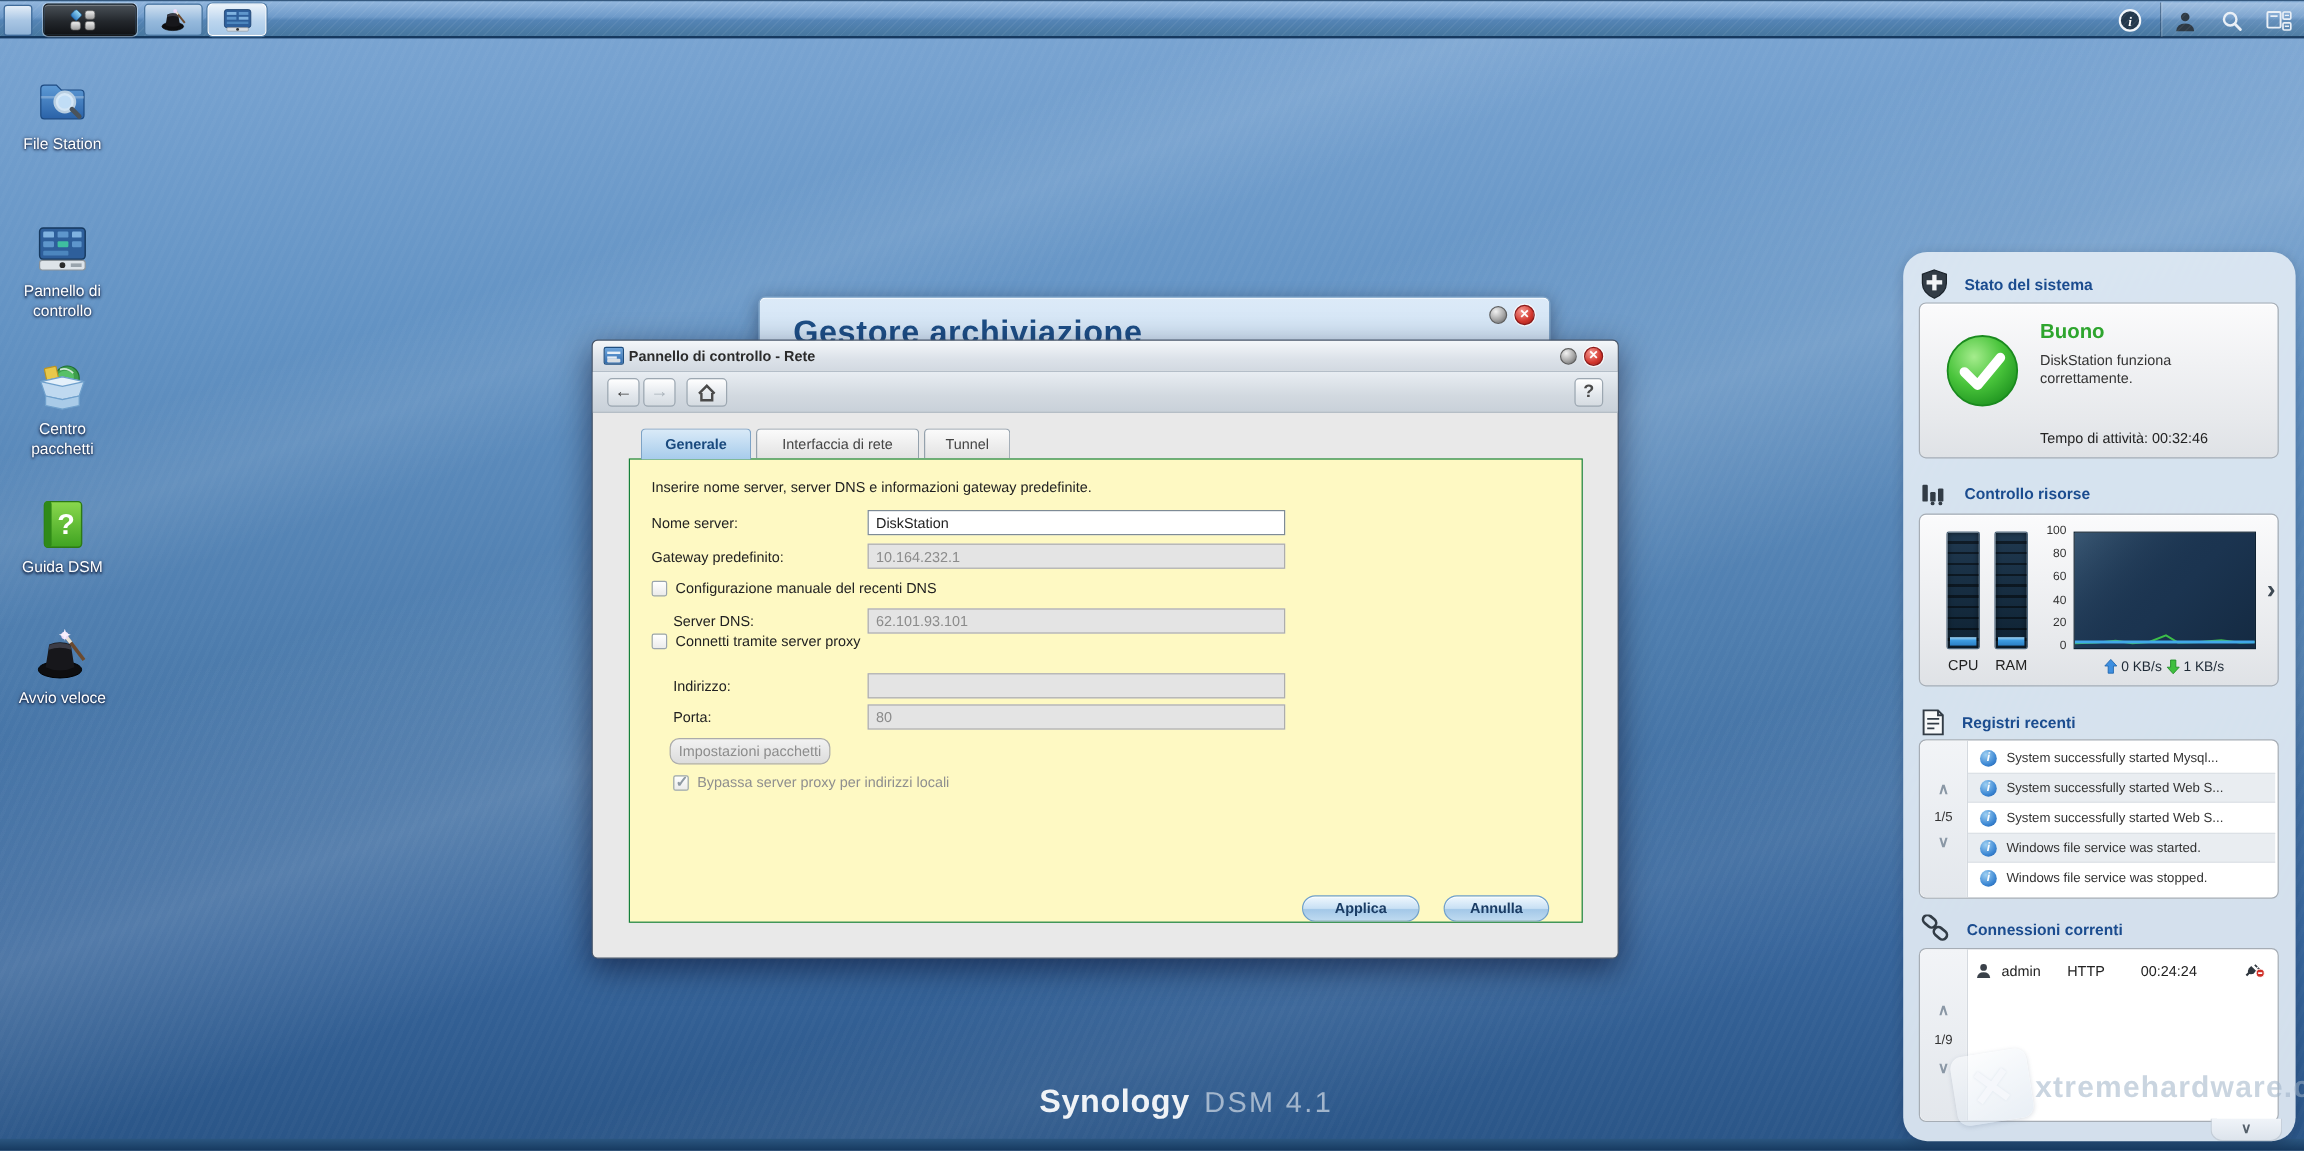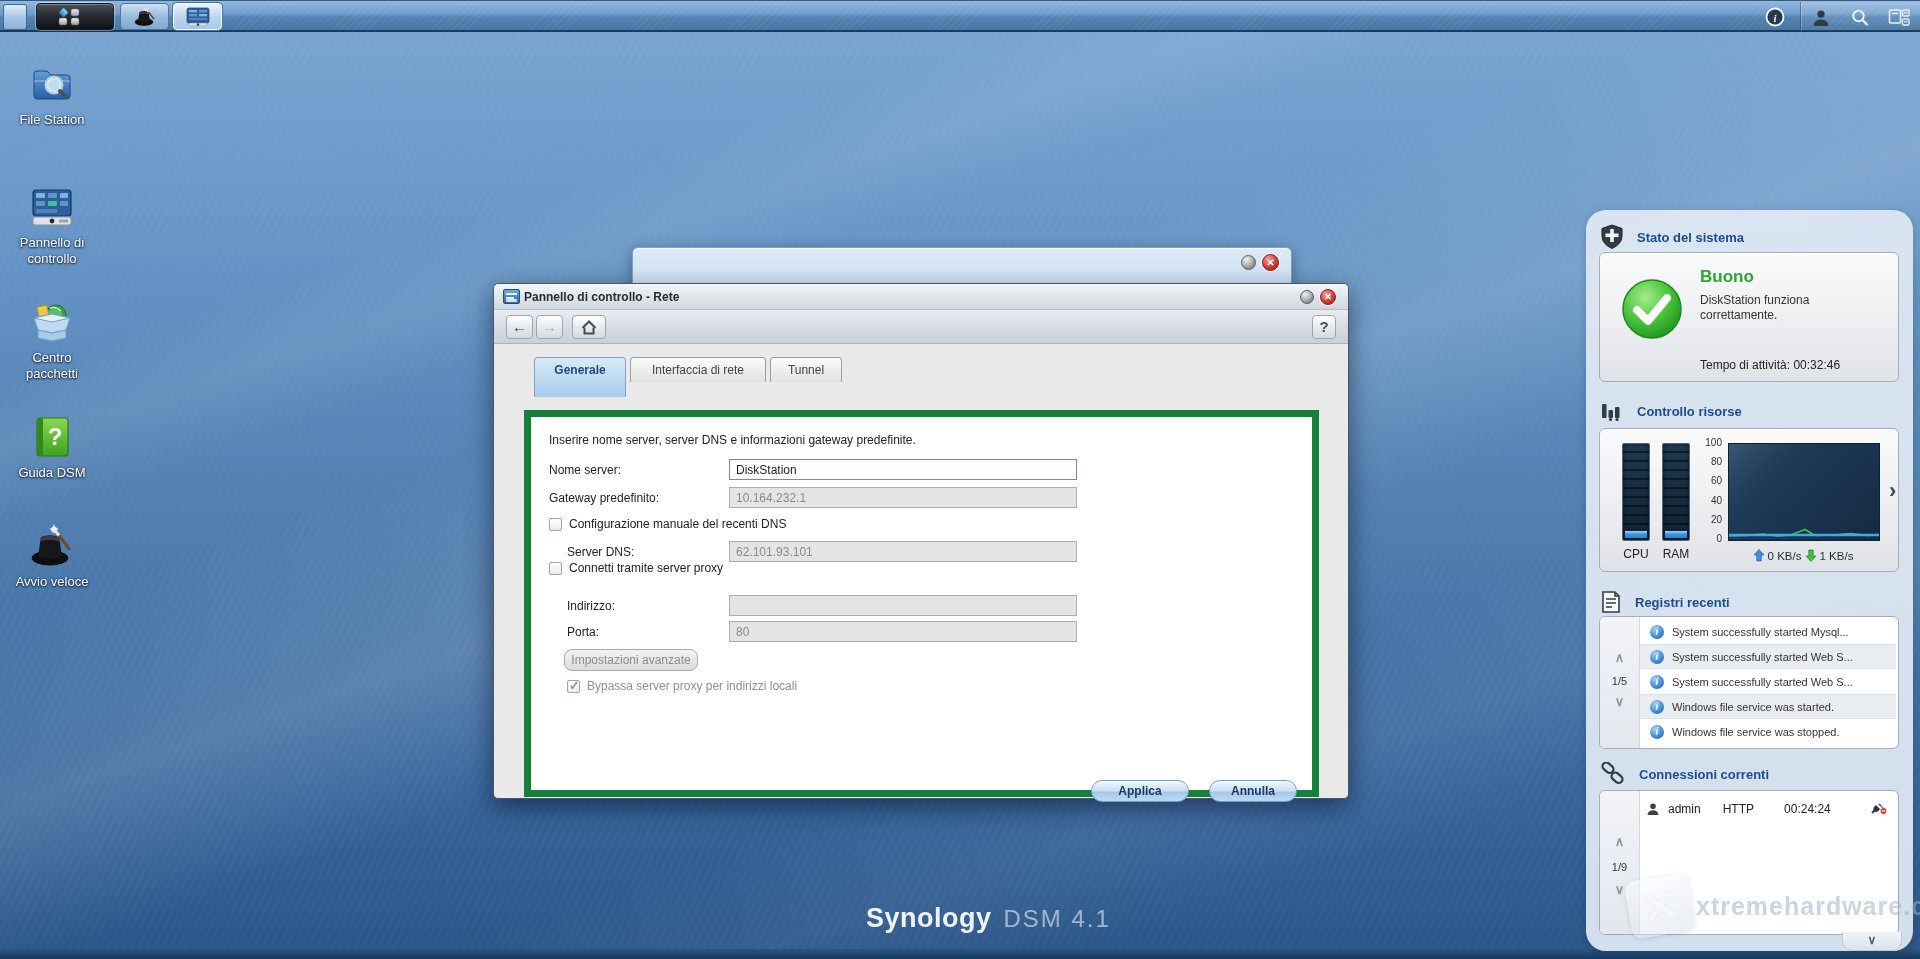--- a/index.html
+++ b/index.html
@@ -93,25 +93,25 @@
   .cp-mini { width:17px; height:15px; border-radius:2px;
     background:linear-gradient(180deg,#6FA6DC,#2E6AAE); border:1px solid #1E4E80; position:relative; }
   .cp-mini i { position:absolute; left:2px; right:2px; height:2px; background:rgba(255,255,255,.85); }
   .cp-mini i:nth-child(1){ top:3px; } .cp-mini i:nth-child(2){ top:7px; width:8px; }
   .cp-mini b { position:absolute; left:2px; right:2px; bottom:1px; height:3px; background:#D8DEE4; border-radius:1px; }
 
   .tab { position:absolute; top:73px; height:25px; border:1px solid #94A1AC; border-bottom:none;
     border-radius:4px 4px 0 0; text-align:center; font-size:12px; line-height:24px; color:#444;
     background:linear-gradient(180deg,#FBFBFB,#E2E2E2); cursor:pointer; z-index:3; }
   .tab-active { background:linear-gradient(180deg,#D9EAF8,#A6CBEB); border-color:#7DA3C6;
-    color:#1A4A7E; font-weight:bold; height:40px; z-index:5; }
+    color:#1A4A7E; font-weight:bold; height:26px; z-index:5; }
   .tab1 { left:40px; width:92px; } .tab2 { left:136px; width:136px; } .tab3 { left:276px; width:72px; }
 
   .content-panel { position:absolute; left:30px; top:98px; width:795px; height:387px;
-    background:#ffffff; border:7px solid #15803d; z-index:4;margin-top:28px; }
+    background:#fef9c3; border:1px solid #15803d; z-index:4; }
   .instruction { position:absolute; left:18px; top:16px; font-size:12px; color:#222; }
   .f-label { position:absolute; font-size:12px; color:#222; }
   .f-input { position:absolute; left:198px; width:348px; height:21px; font-size:12px; padding:0 6px;
     font-family:"Liberation Sans",sans-serif; color:#222; background:#fff; border:1px solid #7E8B96; }
   .f-input:disabled, .f-input.disabled { background:#E4E4E4; border:1px solid #ADADAD; color:#8B8B8B; }
   .chk-row { position:absolute; display:flex; align-items:center; gap:7px; font-size:12px; color:#222; cursor:pointer; }
   .chk { width:13px; height:13px; border:1px solid #9AA5AF; border-radius:2px;
     background:linear-gradient(180deg,#FFFFFF,#EBEBEB); position:relative; flex:none; }
   .chk.checked::after { content:"✓"; position:absolute; left:1px; top:-3px; font-size:13px; font-weight:bold; color:#8F9AA3; }
   .chk-row.disabled { color:#8F8F8F; cursor:default; }
@@ -357,20 +357,21 @@
       <line x1="26" y1="6" x2="42" y2="27" stroke="#6B4A2F" stroke-width="3"></line>
       <line x1="26" y1="6" x2="31" y2="12.5" stroke="#E8E2D8" stroke-width="3"></line>
       <circle cx="26" cy="6.5" r="3" fill="#EAD9F8"></circle>
       <path d="M26 1 l1.2 3.8 L31 6 l-3.8 1.2 L26 11 l-1.2-3.8 L21 6 l3.8-1.2 Z" fill="#F6EFFD"></path>
     </svg>
   </div>
   <div class="di-label">Avvio veloce</div>
 </div>
 
 <div class="bg-window">
+  <div class="bgw-title">Gestore archiviazione</div>
   <div class="bgw-btns">
     <div class="win-sphere"></div>
     <div class="win-close">✕</div>
   </div>
 </div>
 
 <div class="dialog">
   <div class="dlg-titlebar">
     <span class="cp-mini">
         <i></i>
@@ -420,21 +421,21 @@
       <span class="chk"></span>
       <span>Connetti tramite server proxy</span>
     </div>
 
     <span class="f-label" style="left:36px; top:182px;">Indirizzo:</span>
     <input class="f-input disabled" style="top: 178px;" disabled="" value="">
 
     <span class="f-label" style="left:36px; top:208px;">Porta:</span>
     <input class="f-input disabled" style="top: 204px;" disabled="" value="80">
 
-    <div class="adv-btn">Impostazioni avanzate</div>
+    <div class="adv-btn">Impostazioni pacchetti</div>
 
     <div class="chk-row disabled" style="left:36px; top:262px;">
       <span class="chk checked"></span>
       <span>Bypassa server proxy per indirizzi locali</span>
     </div>
 
     <div class="pill-btn btn-apply">Applica</div>
     <div class="pill-btn btn-cancel">Annulla</div>
   </div>
 </div>

